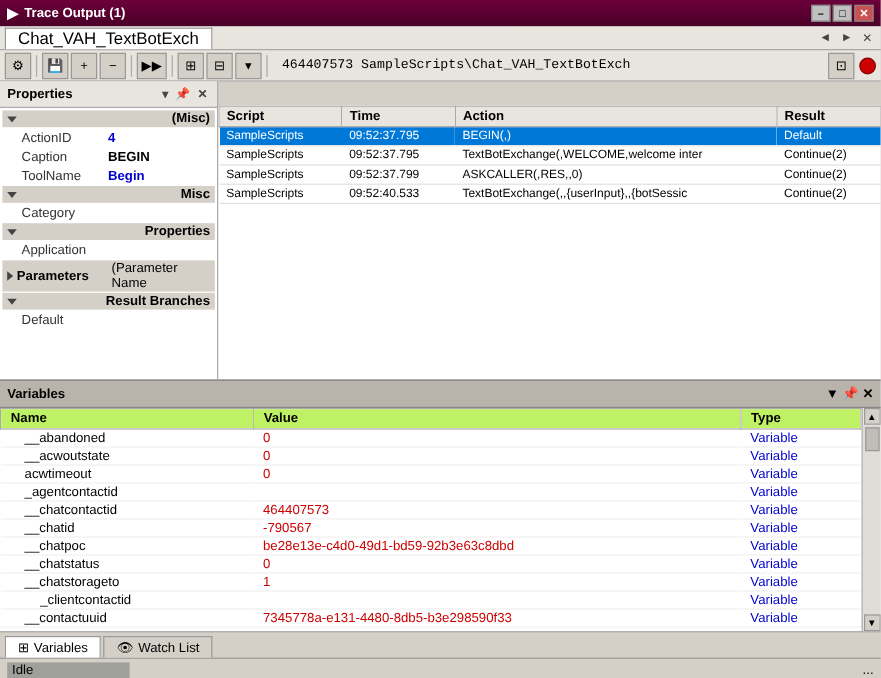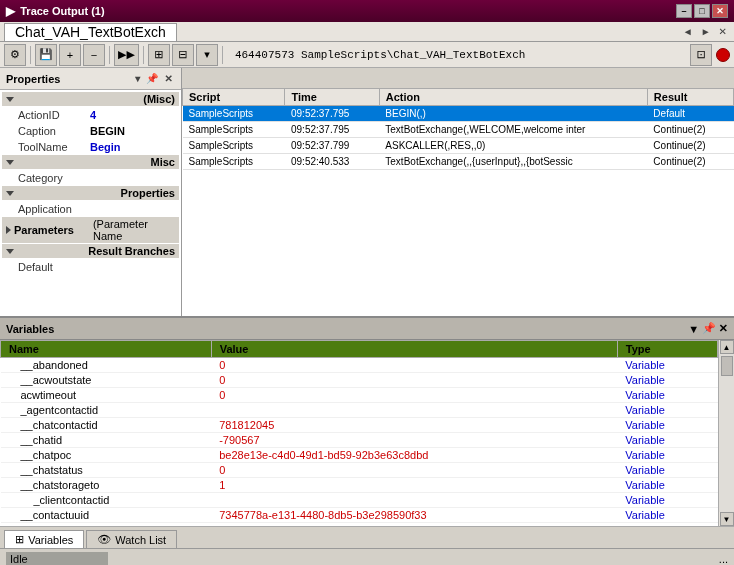--- a/index.html
+++ b/index.html
@@ -168,21 +168,21 @@
       padding: 0 6px;
       font-size: 11px;
       font-weight: bold;
       border-bottom: 1px solid #888;
     }
     .vars-header-controls { margin-left: auto; display: flex; gap: 3px; align-items: center; }
     .vars-content { flex: 1; overflow: hidden; display: flex; }
     .vars-table-area { flex: 1; overflow: auto; }
     .vars-table { width: 100%; border-collapse: collapse; }
     .vars-table th {
-      background: #4d7c0f;
+      background: #bef264;
       border: 1px solid #aaa;
       padding: 2px 8px;
       text-align: left;
       font-weight: bold;
       font-size: 11px;
       position: sticky; top: 0;
     }
     .vars-table td {
       border-bottom: 1px solid #f0f0f0;
       padding: 1px 8px;
@@ -437,21 +437,21 @@
               <td class="value-col">0</td>
               <td class="type-col">Variable</td>
             </tr>
             <tr>
               <td style="padding-left: 20px;">_agentcontactid</td>
               <td class="value-col"></td>
               <td class="type-col">Variable</td>
             </tr>
             <tr>
               <td style="padding-left: 20px;">__chatcontactid</td>
-              <td class="value-col">781812045</td>
+              <td class="value-col">464407573</td>
               <td class="type-col">Variable</td>
             </tr>
             <tr>
               <td style="padding-left: 20px;">__chatid</td>
               <td class="value-col">-790567</td>
               <td class="type-col">Variable</td>
             </tr>
             <tr>
               <td style="padding-left: 20px;">__chatpoc</td>
               <td class="value-col">be28e13e-c4d0-49d1-bd59-92b3e63c8dbd</td>

